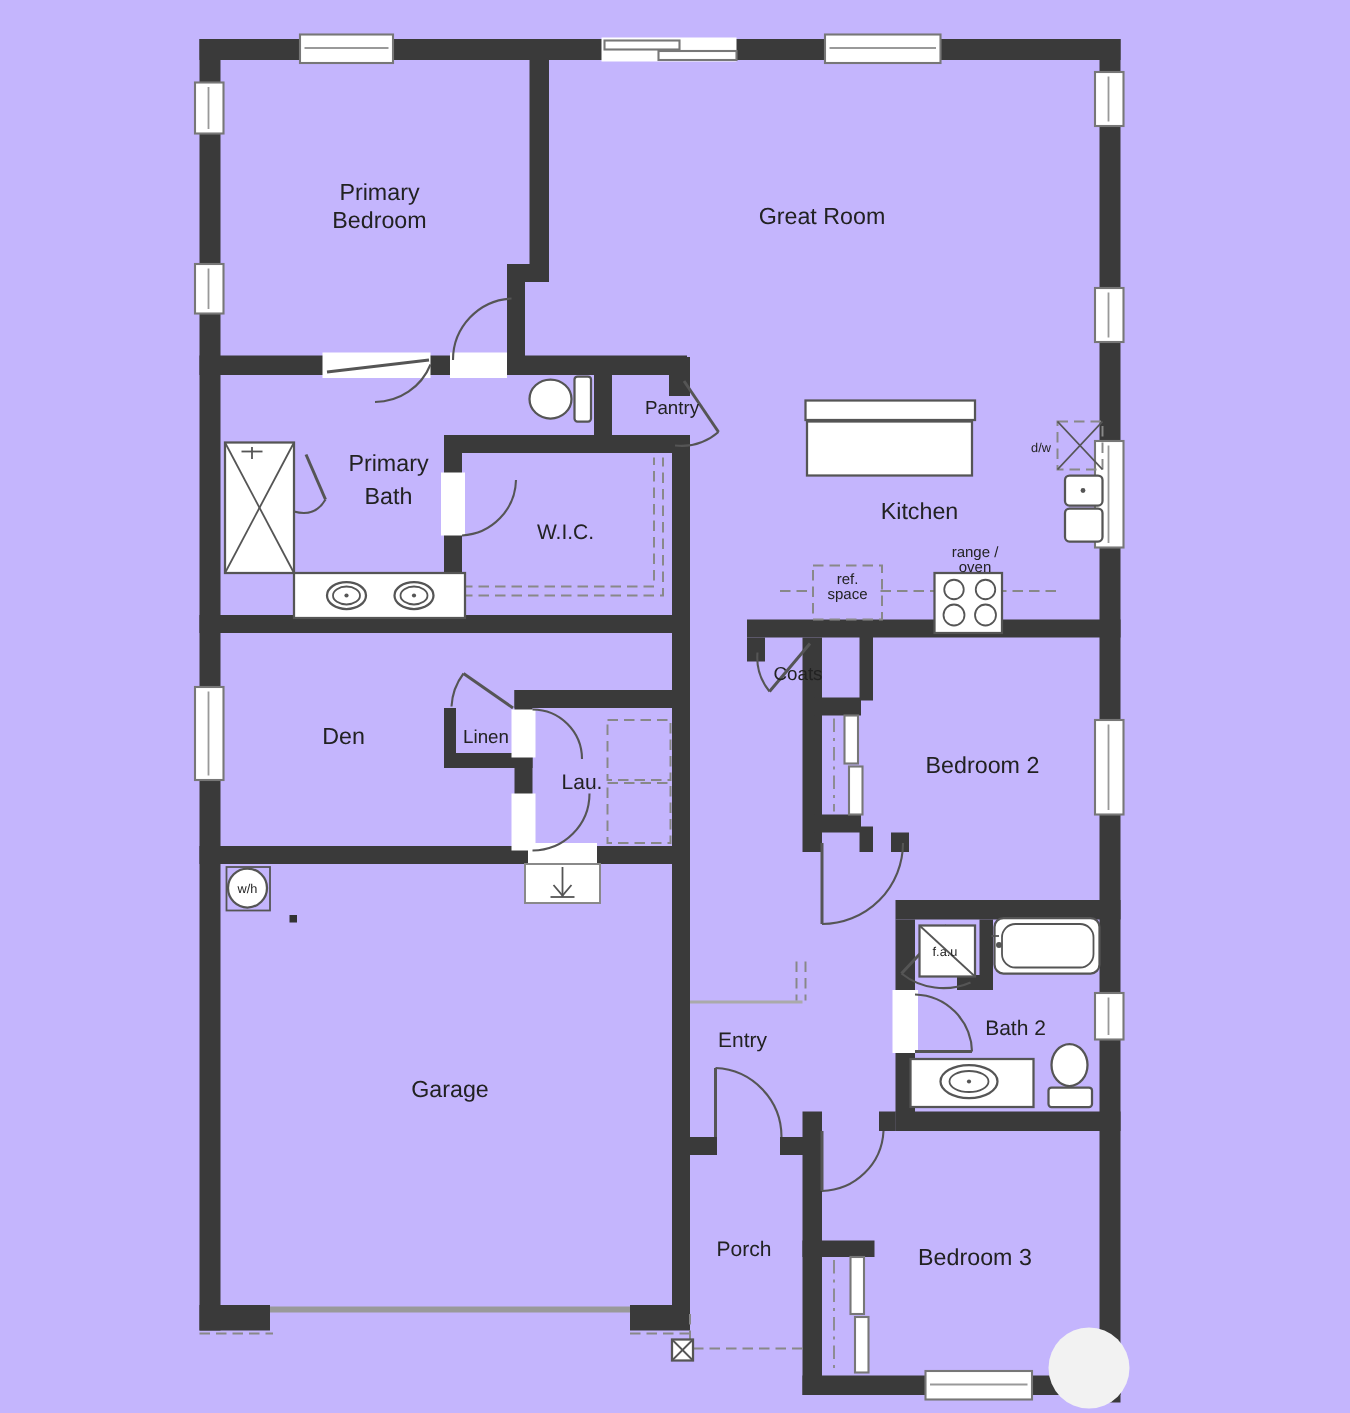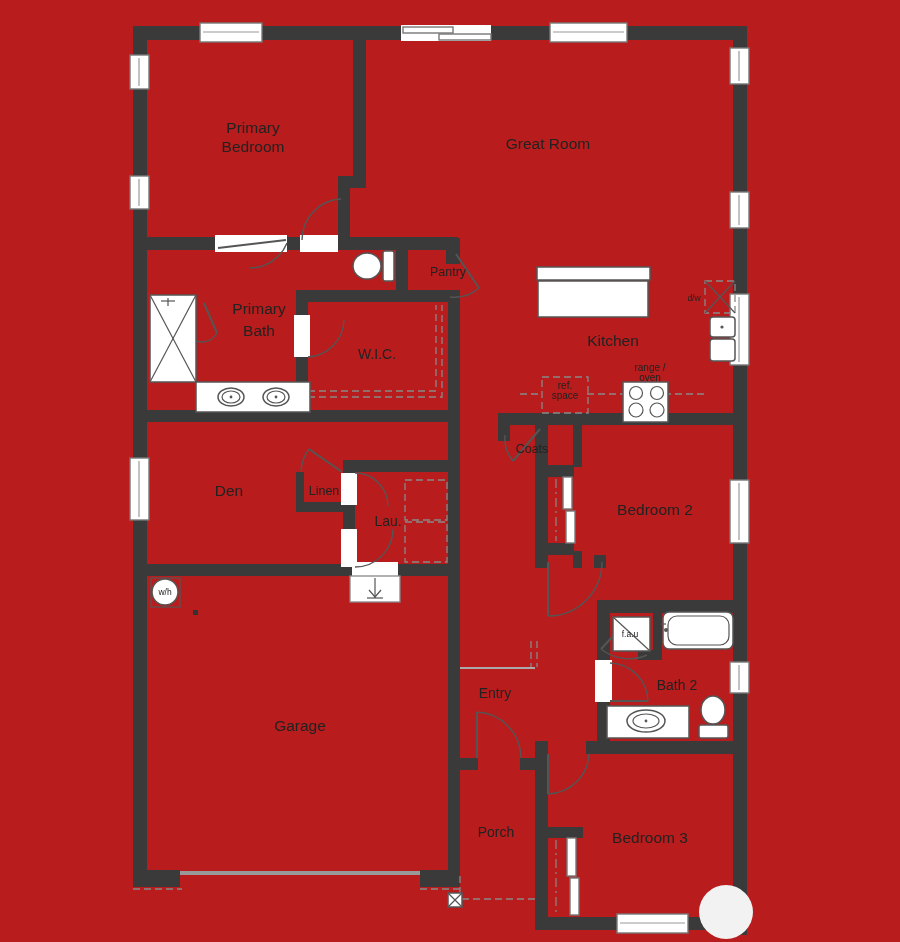--- a/index.html
+++ b/index.html
@@ -1,16 +1,16 @@
 <!DOCTYPE html>
 <html><head>
 <meta charset="utf-8">
 <style>
   html,body{margin:0;padding:0;background:#ffffff;}
-  .plan-wrap{position:relative;width:900px;height:942px;background:#b91c1c;overflow:hidden;
+  .plan-wrap{position:relative;width:900px;height:942px;background:#c4b5fd;overflow:hidden;
     font-family:"Liberation Sans", sans-serif;}
   svg{display:block;}
   .wall{fill:#3a3a3a;stroke:none;}
   .open{fill:#ffffff;stroke:none;}
   .fx{fill:#ffffff;stroke:#555555;stroke-width:1.5;}
   .fxthin{fill:none;stroke:#555555;stroke-width:1.2;}
   .winbox{fill:#ffffff;stroke:#777777;stroke-width:1.4;}
   .winline{stroke:#999999;stroke-width:1.2;}
   .arc{fill:none;stroke:#555555;stroke-width:1.4;}
   .leaf{stroke:#555555;stroke-width:2;}

